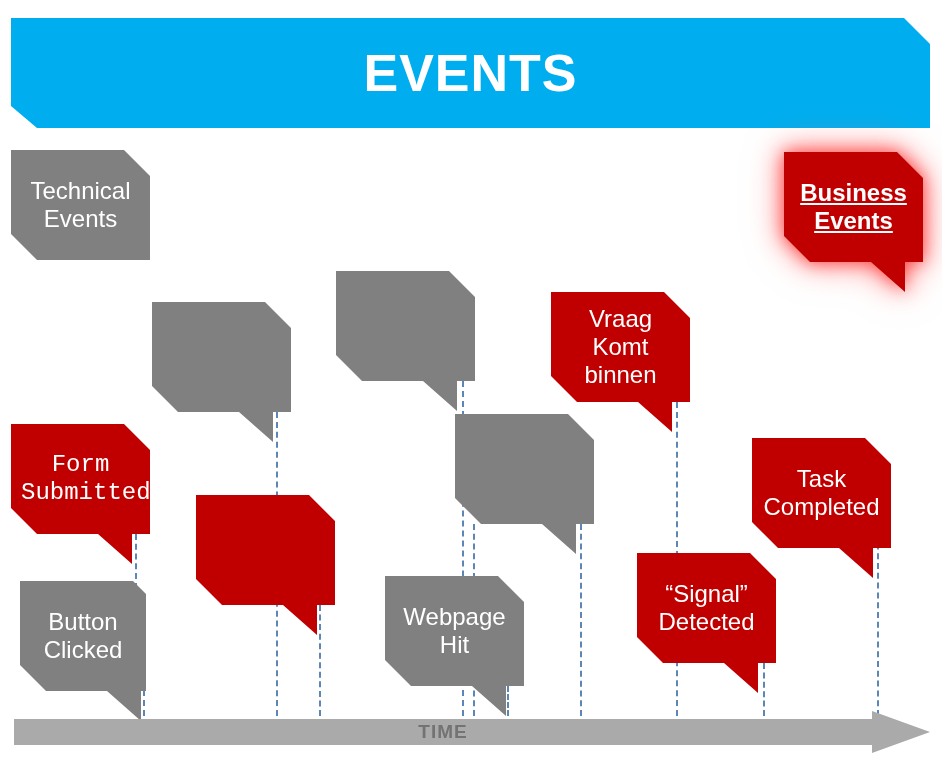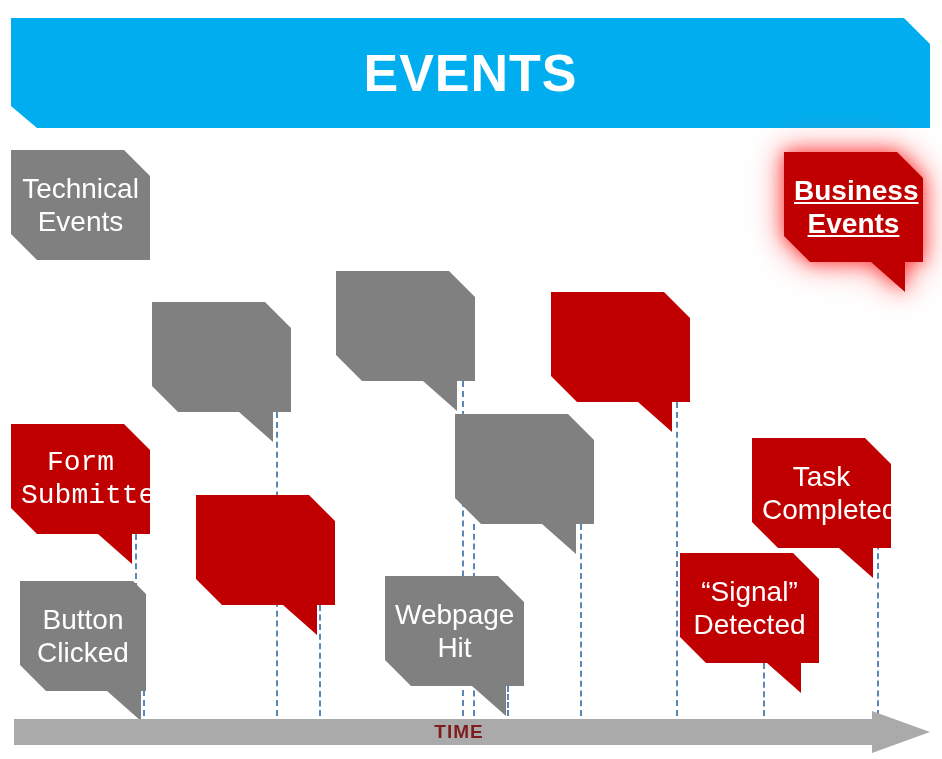--- a/index.html
+++ b/index.html
@@ -27,41 +27,41 @@
   }
 
   
   .axis{
     position:absolute;left:14px;top:711px;width:916px;height:42px;
     background:#AAAAAA;
     -webkit-clip-path:polygon(0 8px, 858px 8px, 858px 0, 916px 21px, 858px 42px, 858px 34px, 0 34px);
     clip-path:polygon(0 8px, 858px 8px, 858px 0, 916px 21px, 858px 42px, 858px 34px, 0 34px);
   }
   .axis-label{
-    position:absolute;left:30px;top:711px;width:858px;height:42px;
+    position:absolute;left:14px;top:711px;width:858px;height:42px;
     display:flex;align-items:center;justify-content:center;
-    color:#7f1d1d;font-size:19px;font-weight:bold;letter-spacing:1px;
+    color:#737373;font-size:19px;font-weight:bold;letter-spacing:1px;
   }
 
   
   .tick{
     position:absolute;width:0;border-left:2px dashed #5B86B5;
   }
 
   
   .callout{
     position:absolute;
     box-sizing:border-box;
     color:#ffffff;
     display:flex;
     align-items:center;
     justify-content:center;
     text-align:center;
     line-height:1.18;
-    font-size:28px;
+    font-size:24px;
   }
   .callout .shape{
     position:absolute;left:0;top:0;width:100%;height:100%;
   }
   .callout .label{
     position:relative;z-index:2;padding:0 10px;
     width:100%;
     box-sizing:border-box;
   }
   .callout.gray .shape{background:#808080;}
@@ -104,38 +104,39 @@
       </div>
       <div class="callout gray" style="left: 152px; top: 302px; width: 139px; height: 110px;">
         <div class="shape" style="clip-path: polygon(0px 0px, 113px 0px, 139px 26px, 139px 110px, 121px 110px, 121px 140px, 87px 110px, 26px 110px, 0px 84px); height: 140px; background: rgb(128, 128, 128);"></div>
         <div class="label"></div>
       </div>
       <div class="callout gray" style="left: 336px; top: 271px; width: 139px; height: 110px;">
         <div class="shape" style="clip-path: polygon(0px 0px, 113px 0px, 139px 26px, 139px 110px, 121px 110px, 121px 140px, 87px 110px, 26px 110px, 0px 84px); height: 140px; background: rgb(128, 128, 128);"></div>
       </div>
       <div class="callout red" style="left: 551px; top: 292px; width: 139px; height: 110px;">
         <div class="shape" style="clip-path: polygon(0px 0px, 113px 0px, 139px 26px, 139px 110px, 121px 110px, 121px 140px, 87px 110px, 26px 110px, 0px 84px); height: 140px; background: rgb(192, 0, 0);"></div>
+        <div class="label">Vraag<br>Komt<br>binnen</div>
       </div>
       <div class="callout red" style="left: 11px; top: 424px; width: 139px; height: 110px; font-family: Liberation Mono, monospace;">
         <div class="shape" style="clip-path: polygon(0px 0px, 113px 0px, 139px 26px, 139px 110px, 121px 110px, 121px 140px, 87px 110px, 26px 110px, 0px 84px); height: 140px; background: rgb(192, 0, 0);"></div>
         <div class="label">Form<br>Submitted</div>
       </div>
       <div class="callout red" style="left: 752px; top: 404px; width: 139px; height: 110px; margin-top: 34px;">
         <div class="shape" style="clip-path: polygon(0px 0px, 113px 0px, 139px 26px, 139px 110px, 121px 110px, 121px 140px, 87px 110px, 26px 110px, 0px 84px); height: 140px; background: rgb(192, 0, 0);"></div>
         <div class="label">Task<br>Completed</div>
       </div>
       <div class="callout gray" style="left: 455px; top: 414px; width: 139px; height: 110px;">
         <div class="shape" style="clip-path: polygon(0px 0px, 113px 0px, 139px 26px, 139px 110px, 121px 110px, 121px 140px, 87px 110px, 26px 110px, 0px 84px); height: 140px; background: rgb(128, 128, 128);"></div>
         <div class="label"></div>
       </div>
       <div class="callout red" style="left: 196px; top: 495px; width: 139px; height: 110px;">
         <div class="shape" style="clip-path: polygon(0px 0px, 113px 0px, 139px 26px, 139px 110px, 121px 110px, 121px 140px, 87px 110px, 26px 110px, 0px 84px); height: 140px; background: rgb(192, 0, 0);"></div>
         <div class="label"></div>
       </div>
-      <div class="callout red" style="left: 637px; top: 553px; width: 139px; height: 110px; margin-left: 43px;">
+      <div class="callout red" style="left: 637px; top: 553px; width: 139px; height: 110px;">
         <div class="shape" style="clip-path: polygon(0px 0px, 113px 0px, 139px 26px, 139px 110px, 121px 110px, 121px 140px, 87px 110px, 26px 110px, 0px 84px); height: 140px; background: rgb(192, 0, 0);"></div>
         <div class="label">“Signal”<br>Detected</div>
       </div>
       <div class="callout gray" style="left: 20px; top: 581px; width: 126px; height: 110px;">
         <div class="shape" style="clip-path: polygon(0px 0px, 113px 0px, 139px 26px, 139px 110px, 121px 110px, 121px 140px, 87px 110px, 26px 110px, 0px 84px); height: 140px; background: rgb(128, 128, 128);"></div>
         <div class="label">Button<br>Clicked</div>
       </div>
       <div class="callout gray" style="left: 385px; top: 576px; width: 139px; height: 110px;">
         <div class="shape" style="clip-path: polygon(0px 0px, 113px 0px, 139px 26px, 139px 110px, 121px 110px, 121px 140px, 87px 110px, 26px 110px, 0px 84px); height: 140px; background: rgb(128, 128, 128);"></div>
         <div class="label">Webpage<br>Hit</div>

